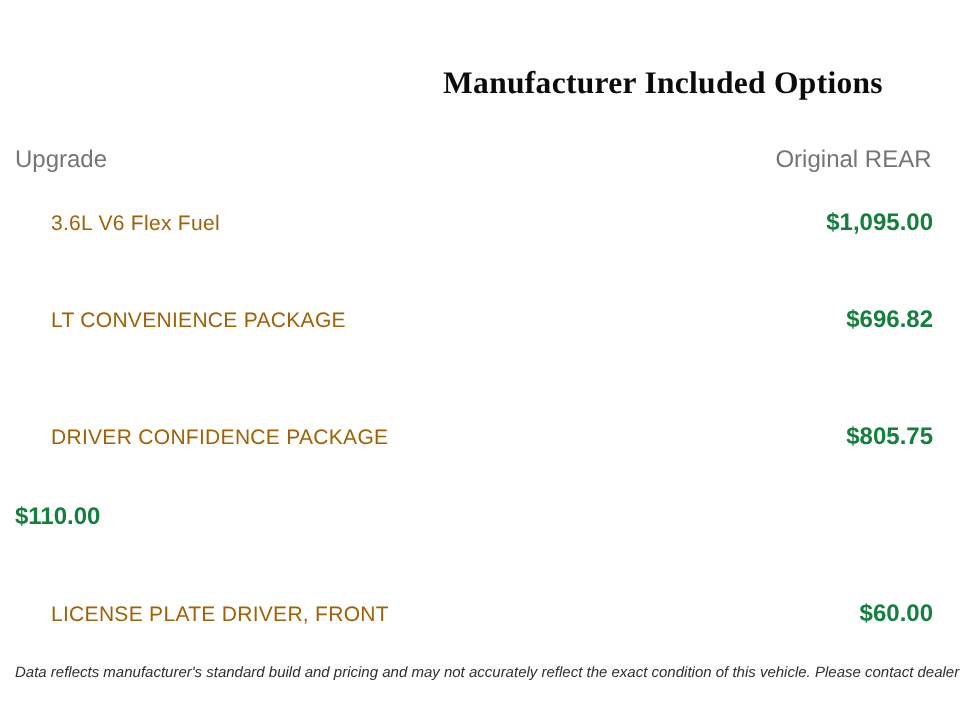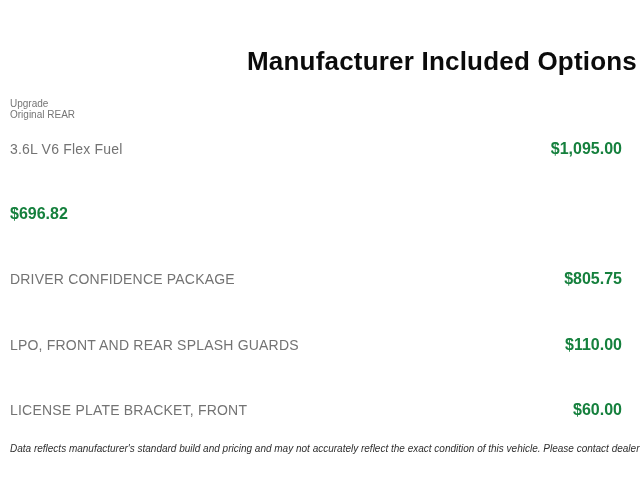--- a/index.html
+++ b/index.html
@@ -14,58 +14,59 @@
     overflow: hidden;
     font-family: "Liberation Sans", sans-serif;
     -webkit-font-smoothing: antialiased;
   }
   .page-title {
     position: absolute;
     top: 29px;
     left: 442px;
     transform: translateX(-50%);
     white-space: nowrap;
-    font-size: 26px;
+    font-size: 21px;
     font-weight: 700;
     color: #0b0b0b;
     letter-spacing: 0.2px;
+    font-family: Liberation Serif, serif;
   }
   .col-headers {
     position: absolute;
     top: 98px;
     left: 10px;
     right: 19px;
     display: flex;
     justify-content: space-between;
     align-items: baseline;
-    font-size: 10px;
+    font-size: 16px;
     color: #757575;
-    flex-direction: column;
   }
   .option-row {
     position: absolute;
     left: 10px;
     right: 18px;
     display: flex;
     justify-content: space-between;
     align-items: baseline;
   }
   .option-row .option-label {
     font-size: 14px;
-    color: #737373;
+    color: #a16207;
     letter-spacing: 0.2px;
+    margin-left: 24px;
   }
   .option-row .option-price {
     font-size: 16px;
     font-weight: 700;
     color: #15803d;
   }
   .row-0 { top: 140px; }
   .row-1 { top: 205px; }
-  .row-2 { top: 270px; gap: 20px; }
+  .row-2 { top: 283px; gap: 20px; }
   .row-3 { top: 336px; }
   .row-4 { top: 401px; }
   .disclaimer {
     position: absolute;
     top: 443px;
     left: 10px;
     right: 10px;
     font-size: 10px;
     font-style: italic;
     color: #2e2e2e;
@@ -81,31 +82,31 @@
   <span>Upgrade</span>
   <span>Original REAR</span>
 </div>
 
 <div class="option-row row-0">
   <span class="option-label">3.6L V6 Flex Fuel</span>
   <span class="option-price">$1,095.00</span>
 </div>
 
 <div class="option-row row-1">
+  <span class="option-label">LT CONVENIENCE PACKAGE</span>
   <span class="option-price">$696.82</span>
 </div>
 
 <div class="option-row row-2">
   <span class="option-label">DRIVER CONFIDENCE PACKAGE</span>
   <span class="option-price">$805.75</span>
 </div>
 
 <div class="option-row row-3">
-  <span class="option-label">LPO, FRONT AND REAR SPLASH GUARDS</span>
   <span class="option-price">$110.00</span>
 </div>
 
 <div class="option-row row-4">
-  <span class="option-label">LICENSE PLATE BRACKET, FRONT</span>
+  <span class="option-label">LICENSE PLATE DRIVER, FRONT</span>
   <span class="option-price">$60.00</span>
 </div>
 
 <div class="disclaimer">Data reflects manufacturer's standard build and pricing and may not accurately reflect the exact condition of this vehicle. Please contact dealer for more information.</div>
 
 </body></html>

